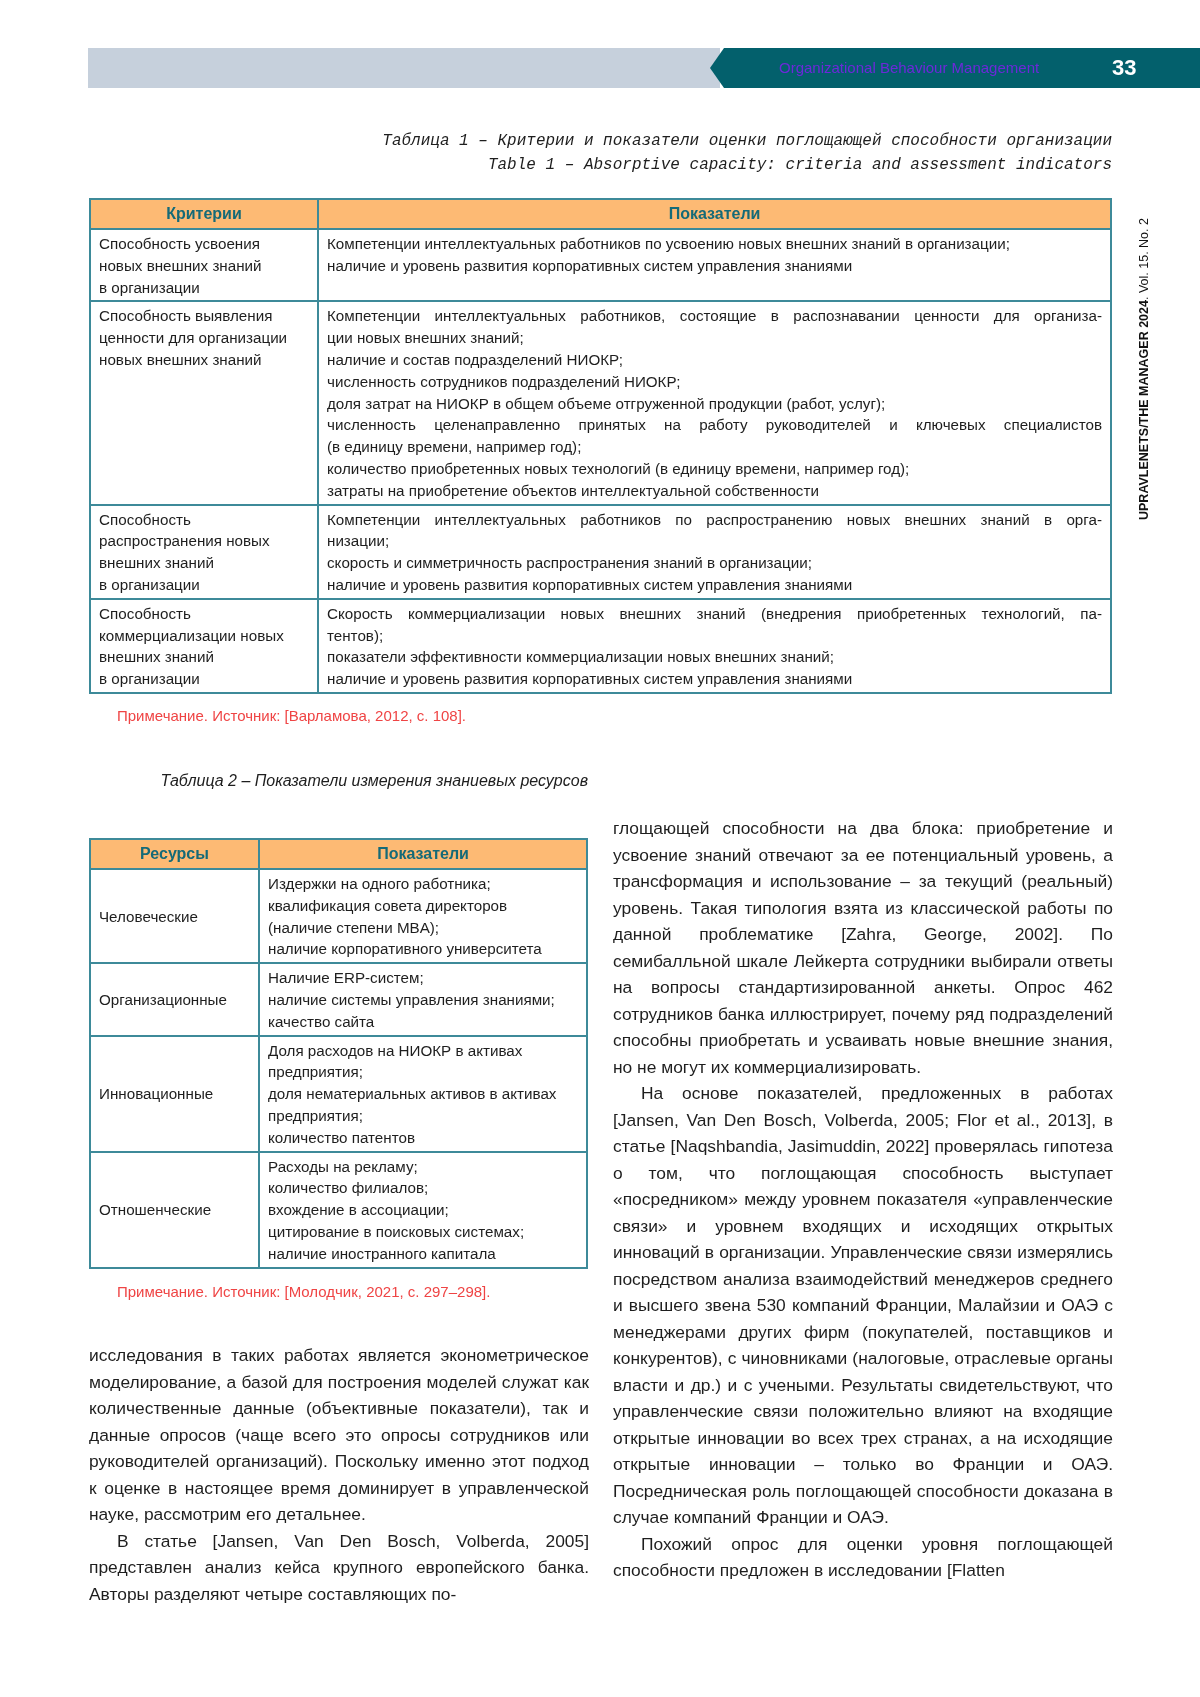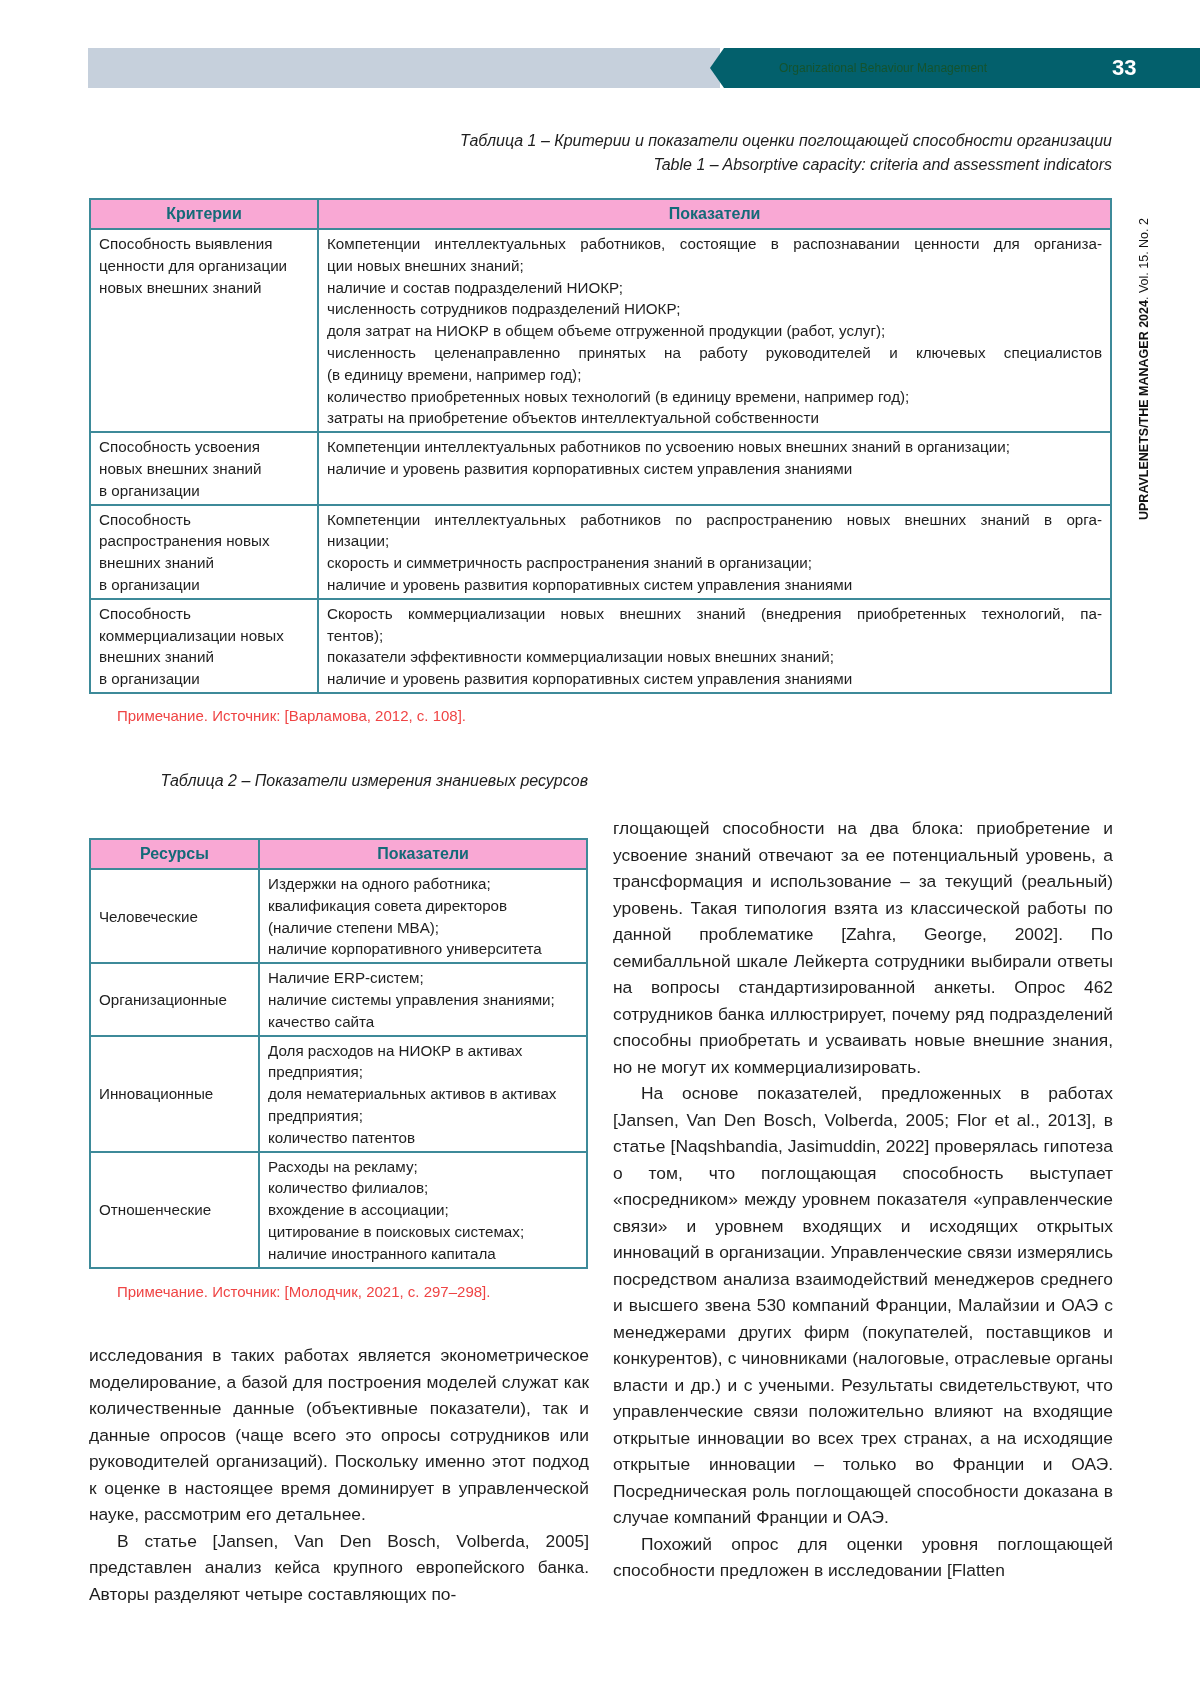--- a/index.html
+++ b/index.html
@@ -4,37 +4,37 @@
 <style>
   html, body { margin: 0; padding: 0; background: #ffffff; }
   body { width: 1200px; height: 1697px; position: relative; overflow: hidden;
          font-family: "Liberation Sans", "DejaVu Sans", sans-serif; color: #1e1e1e; }
 
   
   .hdr-bar { position: absolute; left: 88px; top: 48px; width: 632px; height: 40px; background: #c6d0dc; }
   .hdr-tab { position: absolute; left: 710px; top: 48px; width: 490px; height: 40px; background: #03606c;
              clip-path: polygon(14px 0, 100% 0, 100% 100%, 14px 100%, 0 50%); }
   .hdr-title { position: absolute; left: 779px; top: 48px; height: 34px; line-height: 40px;
-               color: #14532d; font-size: 12px; }
+               color: #6d28d9; font-size: 15px; }
   .hdr-page { position: absolute; left: 1112px; top: 48px; height: 40px; line-height: 40px;
               color: #ffffff; font-size: 22px; font-weight: bold; }
 
   
   .vert { position: absolute; left: 1133px; top: 520px; width: 400px; height: 22px; transform-origin: 0 0;
           transform: rotate(-90deg); font-size: 12.5px; white-space: nowrap; line-height: 22px; color: #111; }
   .vert b { font-weight: bold; }
 
   
   .caption { position: absolute; text-align: right; font-style: italic; font-size: 16px; line-height: 24px; color: #1e1e1e; }
-  .cap1 { left: 300px; top: 129px; width: 812px; }
+  .cap1 { left: 300px; top: 129px; width: 812px; font-family: Liberation Mono, monospace; }
   .cap2 { left: 88px; top: 769px; width: 500px; }
 
   
   table.t { position: absolute; border-collapse: collapse; font-size: 15.2px; line-height: 21.8px; }
-  table.t th { background: #f9a8d4; color: #146a78; font-weight: bold; font-size: 16px;
+  table.t th { background: #fdba74; color: #146a78; font-weight: bold; font-size: 16px;
                border: 2px solid #3d8a99; height: 28px; padding: 0; }
   table.t td { border: 2px solid #3d8a99; vertical-align: top; padding: 3px 8px 2px 8px; }
   .t1 { left: 89px; top: 198px; width: 1023px; }
   .t1 .c1 { width: 210px; }
   .t1 td.ind { text-align: justify; }
   .t2 { left: 89px; top: 838px; width: 499px; padding-left: 43px; }
   .t2 .c1 { width: 151px; }
   .t2 td.res { vertical-align: middle; }
   .line { display: block; }
   .just { text-align: justify; text-align-last: justify; display: block; }
@@ -68,49 +68,49 @@
 <table class="t t1">
   <thead>
     <tr>
       <th class="c1">Критерии</th>
       <th>Показатели</th>
     </tr>
   </thead>
   <tbody>
     <tr>
       <td class="c1">
+        <span class="line">Способность усвоения</span>
+        <span class="line">новых внешних знаний</span>
+        <span class="line">в организации</span>
+      </td>
+      <td class="ind">
+        <span class="line">Компетенции интеллектуальных работников по усвоению новых внешних знаний в организации;</span>
+        <span class="line">наличие и уровень развития корпоративных систем управления знаниями</span>
+      </td>
+    </tr>
+    <tr>
+      <td class="c1">
         <span class="line">Способность выявления</span>
         <span class="line">ценности для организации</span>
         <span class="line">новых внешних знаний</span>
       </td>
       <td class="ind">
         <span class="just">Компетенции интеллектуальных работников, состоящие в распознавании ценности для организа-</span>
         <span class="line">ции новых внешних знаний;</span>
         <span class="line">наличие и состав подразделений НИОКР;</span>
         <span class="line">численность сотрудников подразделений НИОКР;</span>
         <span class="line">доля затрат на НИОКР в общем объеме отгруженной продукции (работ, услуг);</span>
         <span class="just">численность целенаправленно принятых на работу руководителей и ключевых специалистов</span>
         <span class="line">(в единицу времени, например год);</span>
         <span class="line">количество приобретенных новых технологий (в единицу времени, например год);</span>
         <span class="line">затраты на приобретение объектов интеллектуальной собственности</span>
       </td>
     </tr>
     <tr>
       <td class="c1">
-        <span class="line">Способность усвоения</span>
-        <span class="line">новых внешних знаний</span>
-        <span class="line">в организации</span>
-      </td>
-      <td class="ind">
-        <span class="line">Компетенции интеллектуальных работников по усвоению новых внешних знаний в организации;</span>
-        <span class="line">наличие и уровень развития корпоративных систем управления знаниями</span>
-      </td>
-    </tr>
-    <tr>
-      <td class="c1">
         <span class="line">Способность</span>
         <span class="line">распространения новых</span>
         <span class="line">внешних знаний</span>
         <span class="line">в организации</span>
       </td>
       <td class="ind">
         <span class="just">Компетенции интеллектуальных работников по распространению новых внешних знаний в орга-</span>
         <span class="line">низации;</span>
         <span class="line">скорость и симметричность распространения знаний в организации;</span>
         <span class="line">наличие и уровень развития корпоративных систем управления знаниями</span>

